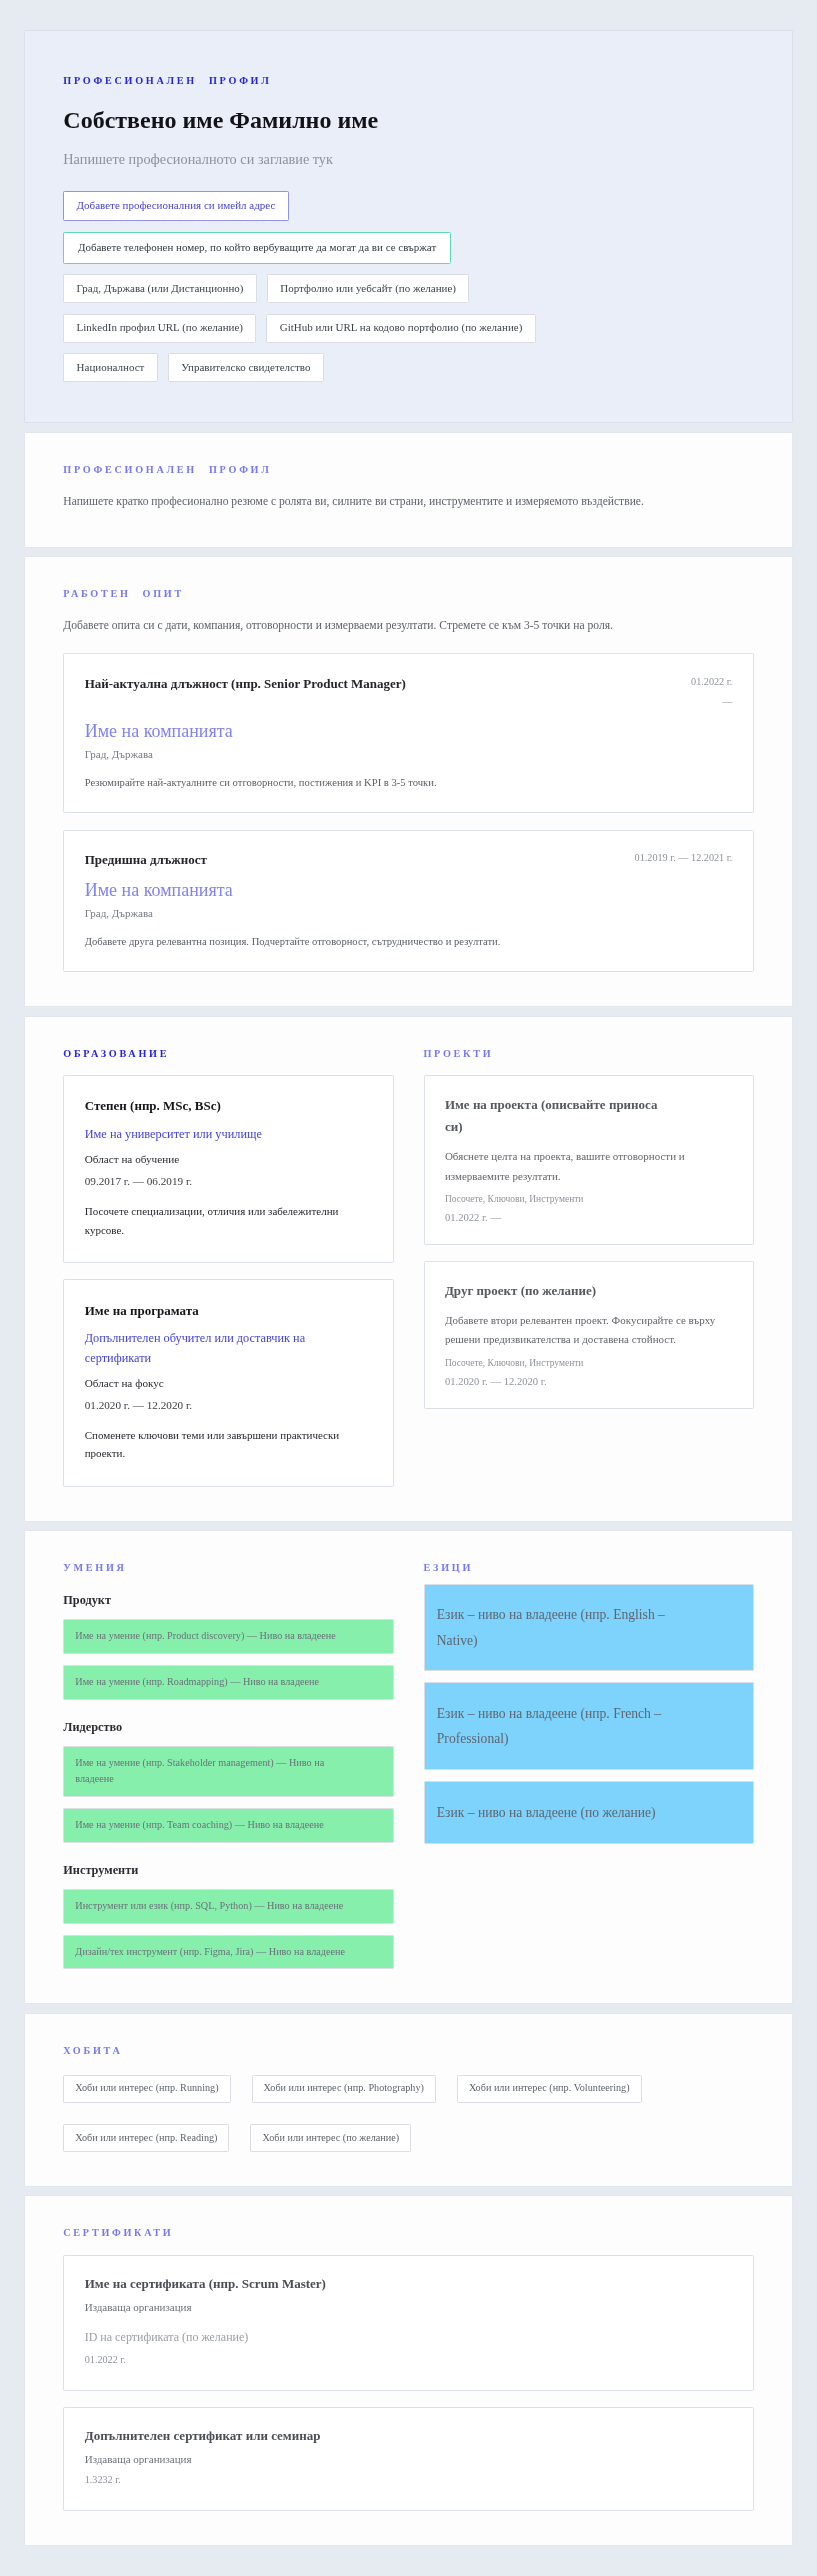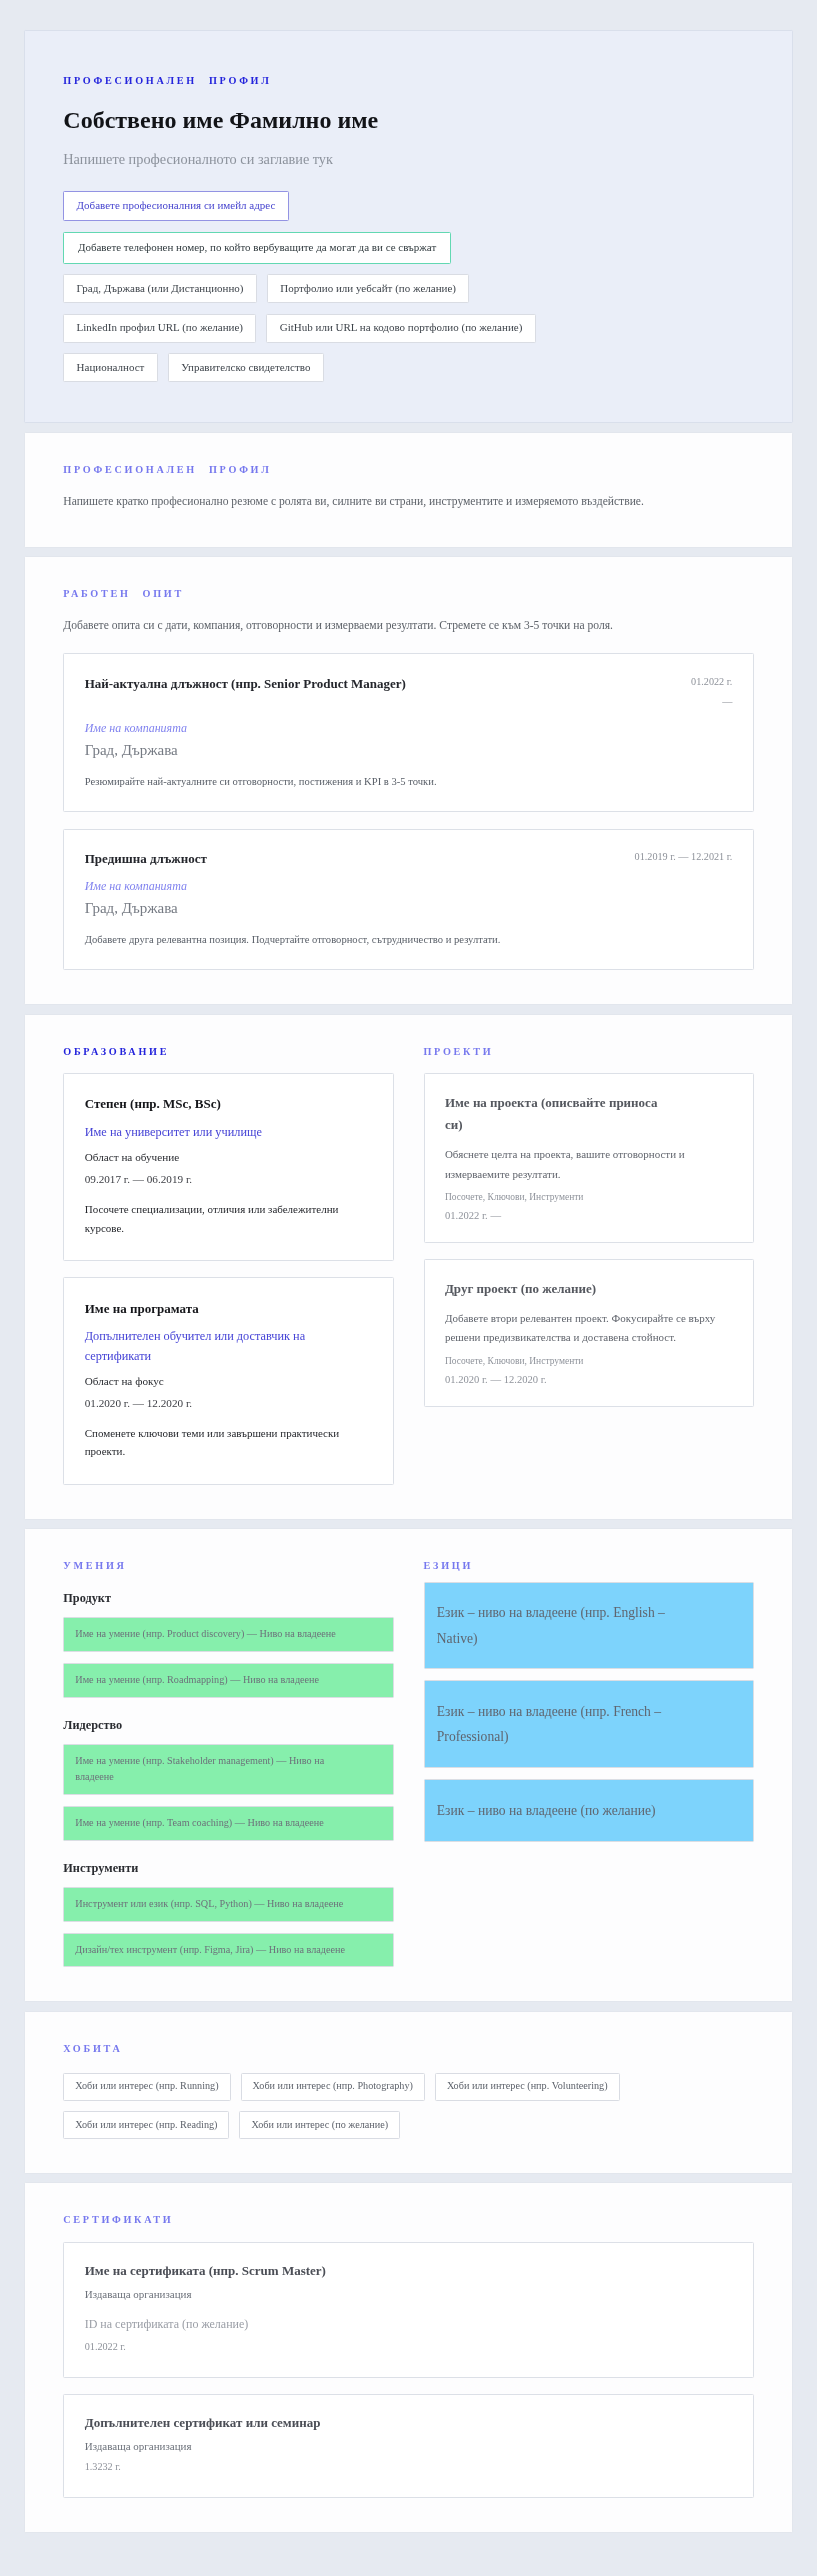--- a/index.html
+++ b/index.html
@@ -17,43 +17,43 @@
         border-radius:1.4px;padding:6.8px 12.3px;font-size:11px;color:#3e444b;line-height:1.25;}
   .chip.email{color:#4745cf;border-color:#9393e3;margin-top:23px;}
   .chip.phone{border-color:#62d8b2;color:#313b3f;padding:8.2px 13.6px;margin-top:11px;}
   .chip-row{display:flex;flex-wrap:wrap;gap:10.2px;margin-top:10.2px;}
   .sec-desc{font-size:11.6px;line-height:1.75;color:#5d6269;margin:17.7px 0 0;max-width:613px;}
   .item-card{box-sizing:border-box;background:#fff;border:0.7px solid #dce0e7;border-radius:1.4px;
              padding:17.7px 20.4px 20.4px;margin-top:16.4px;}
   .item-head{display:flex;justify-content:space-between;align-items:flex-start;}
   .job-title{font-size:13px;font-weight:700;color:#24262c;line-height:1.8;max-width:327px;}
   .dates{font-size:10.2px;color:#8d9199;text-align:right;line-height:2.0;white-space:nowrap;}
-  .company{font-size:12px;color:#8183ef;margin-top:8.2px;font-style:italic;}
-  .loc{font-size:15px;color:#757a83;margin-top:6.1px;}
+  .company{font-size:18px;color:#8183ef;margin-top:8.2px;}
+  .loc{font-size:11px;color:#757a83;margin-top:6.1px;}
   .job-desc{font-size:10.6px;color:#595f68;margin-top:15px;line-height:1.6;}
   .twocol{display:flex;gap:30px;}
   .col{flex:1;min-width:0;}
   .edu-card{padding:20.4px 20.4px 23px;}
   .edu-title{font-size:13px;font-weight:700;color:#15161a;line-height:1.5;}
   .edu-link{font-size:12.3px;color:#4543d6;margin-top:8.9px;line-height:1.6;cursor:pointer;}
   .edu-field{font-size:11.2px;color:#2a2c31;margin-top:8.9px;}
   .edu-dates{font-size:11.2px;color:#3c3e44;margin-top:10.2px;}
   .edu-desc{font-size:11px;color:#26282d;margin-top:15px;line-height:1.65;}
   .proj-title{font-size:13px;font-weight:700;color:#55585f;line-height:1.7;max-width:232px;}
   .proj-desc{font-size:11px;color:#61656d;margin-top:9.5px;line-height:1.75;}
   .proj-meta{font-size:9.5px;color:#8f939b;margin-top:8.2px;}
   .proj-dates{font-size:10.6px;color:#8f939b;margin-top:8.2px;}
   .group-title{font-size:12.3px;font-weight:700;color:#2a2c31;margin:20.4px 0 0;}
   .skill-box{box-sizing:border-box;border:0.7px solid #dbdee4;background:#86efac;border-radius:1.4px;
              padding:8.2px 11px;margin-top:11px;}
   .skill-box span{display:block;font-size:10.2px;color:#6c717a;line-height:1.6;max-width:283px;}
   .lang-box{box-sizing:border-box;border:0.7px solid #dbdee4;background:#7dd3fc;border-radius:1.4px;
             padding:17.7px 12.3px;margin-top:11px;}
   .lang-box span{display:block;font-size:13.6px;color:#5f656f;line-height:1.85;max-width:235px;}
-  .hobby-row{display:flex;flex-wrap:wrap;gap:10px;margin-top:19px;max-width:586px;}
+  .hobby-row{display:flex;flex-wrap:wrap;gap:21px;margin-top:19px;max-width:586px;}
   .chip.hobby{font-size:10.2px;color:#5d626b;padding:6.8px 11px;}
   .cert-card{padding:20.4px 20.4px 24.5px;}
   .cert-title{font-size:13px;font-weight:700;color:#4b4e56;}
   .cert-org{font-size:11px;color:#6d727b;margin-top:8.9px;}
   .cert-id{font-size:12px;color:#9a9ea6;margin-top:17px;}
   .cert-date{font-size:10.2px;color:#8d9199;margin-top:8.9px;}
 </style>
 </head>
 <body>
 

